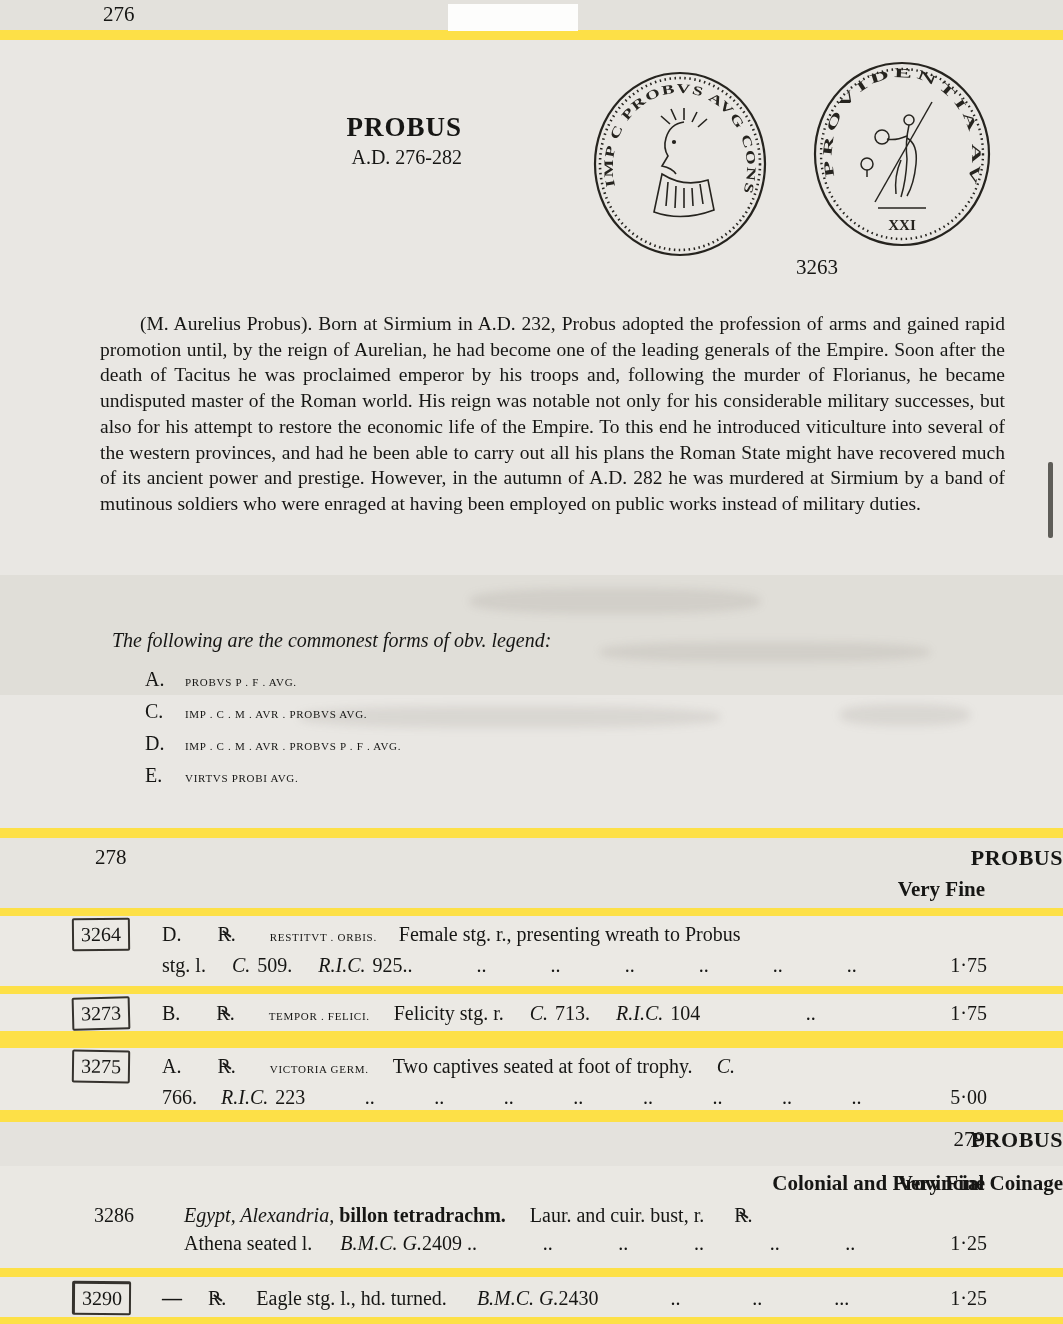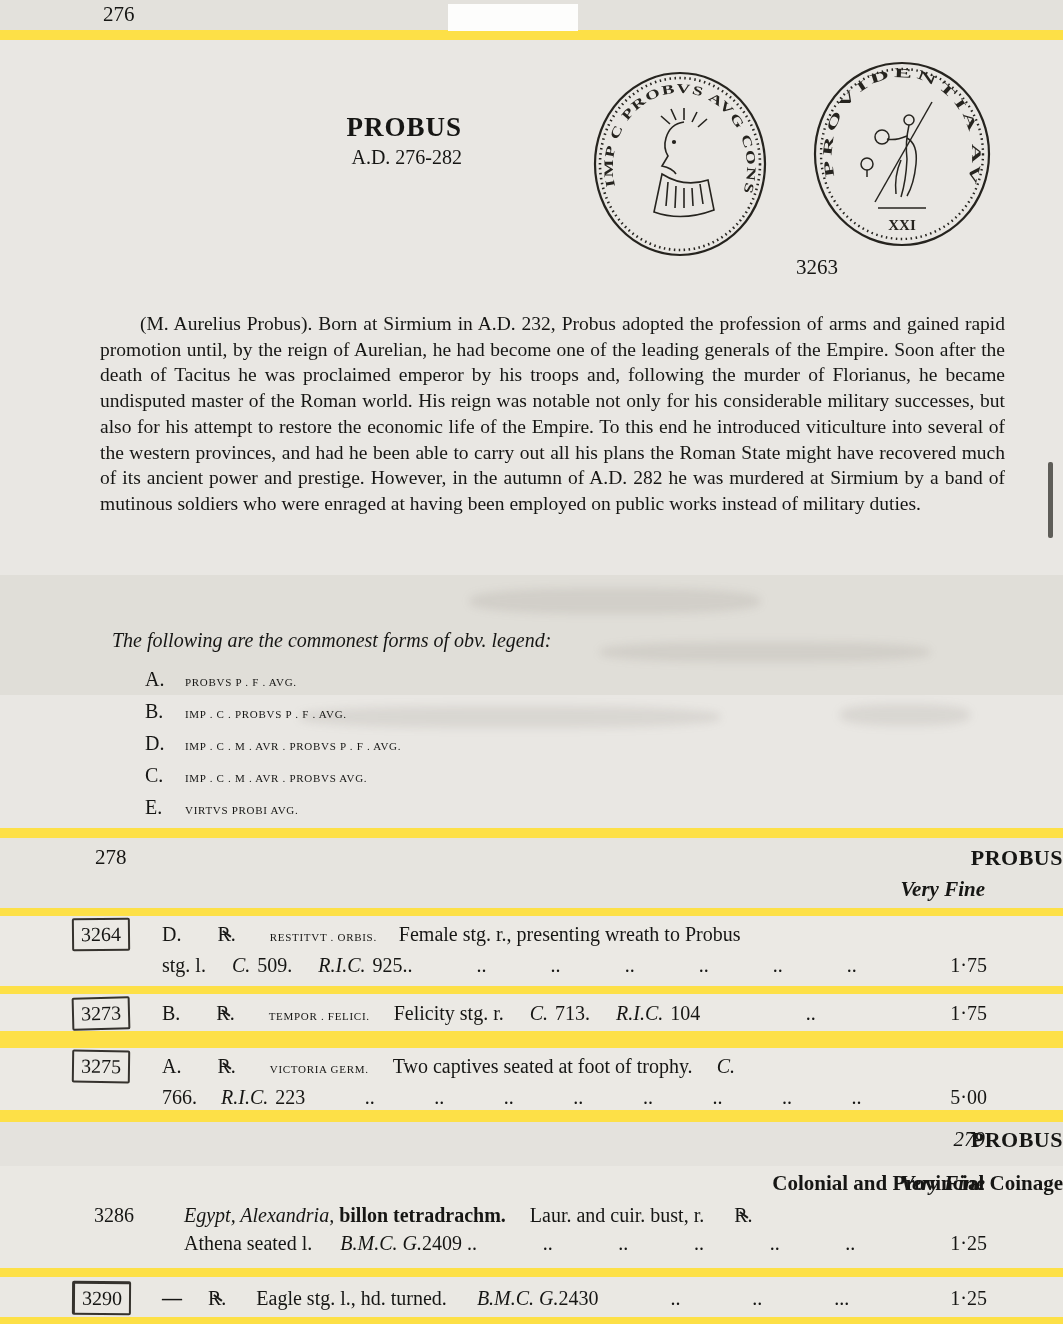--- a/index.html
+++ b/index.html
@@ -3,21 +3,21 @@
 <meta charset="utf-8">
 <style>
   html,body{margin:0;padding:0;background:#ffffff;}
   #page{position:relative;width:1063px;height:1324px;margin:0 auto;background:#fde047;overflow:hidden;
         font-family:"Liberation Serif","DejaVu Serif",serif;color:#161614;}
   .band{position:absolute;left:0;width:100%;}
   .abs{position:absolute;}
   .it{font-style:italic;}
   .b{font-weight:bold;}
   .center{text-align:right;}
-  .right{text-align:right;font-style:italic;}
+  .right{text-align:right;}
   .sc{font-size:11px;letter-spacing:.7px;}
   .blob{position:absolute;background:rgba(118,112,102,.13);filter:blur(4px);border-radius:40%;}
   .num-box{display:inline-block;border:2px solid #35322d;padding:0 7px 1px;border-radius:2px;
            transform:rotate(-.6deg);}
   .rx{position:relative;display:inline-block;}
   .rx::after{content:"";position:absolute;left:5px;top:13px;width:10px;height:1.6px;
              background:#1c1c1a;transform:rotate(36deg);}
   .entry{position:absolute;left:72px;right:76px;font-size:20px;line-height:28px;}
   .entry-line{display:flex;align-items:baseline;}
   .numcol{flex:0 0 90px;}
@@ -102,27 +102,24 @@
   <div class="abs bio" style="left:100px;top:311px;width:905px;">(M. Aurelius Probus).  Born at Sirmium in A.D. 232, Probus adopted the profession of arms and gained rapid promotion until, by the reign of Aurelian, he had become one of the leading generals of the Empire.  Soon after the death of Tacitus he was proclaimed emperor by his troops and, following the murder of Florianus, he became undisputed master of the Roman world.  His reign was notable not only for his considerable military successes, but also for his attempt to restore the economic life of the Empire.  To this end he introduced viticulture into several of the western provinces, and had he been able to carry out all his plans the Roman State might have recovered much of its ancient power and prestige.  However, in the autumn of A.D. 282 he was murdered at Sirmium by a band of mutinous soldiers who were enraged at having been employed on public works instead of military duties.</div>
 
 
   <div class="abs it" style="left:112px;top:629px;width:700px;font-size:20px;">The following are the commonest forms of obv. legend:</div>
 
   <div class="abs" style="left:145px;top:668px;width:600px;">
     <div style="margin-bottom:9px;">
       <span class="legend-letter">A.</span><span class="sc">PROBVS P . F . AVG.</span>
     </div>
     <div style="margin-bottom:9px;">
-      <span class="legend-letter">B.</span><span class="sc">IMP . C . PROBVS P . F . AVG.</span>
+      <span class="legend-letter">C.</span><span class="sc">IMP . C . M . AVR . PROBVS AVG.</span>
     </div>
     <div style="margin-bottom:9px;">
       <span class="legend-letter">D.</span><span class="sc">IMP . C . M . AVR . PROBVS P . F . AVG.</span>
-    </div>
-    <div style="margin-bottom:9px;">
-      <span class="legend-letter">C.</span><span class="sc">IMP . C . M . AVR . PROBVS AVG.</span>
     </div>
     <div>
       <span class="legend-letter">E.</span><span class="sc">VIRTVS PROBI AVG.</span>
     </div>
   </div>
 
   <div class="abs" style="left:95px;top:845px;font-size:21px;">278</div>
   <div class="abs center b" style="left:0;top:845px;width:100%;font-size:22px;letter-spacing:.5px;">PROBUS</div>
   <div class="abs right b" style="right:78px;top:877px;font-size:21px;">Very Fine</div>
 

